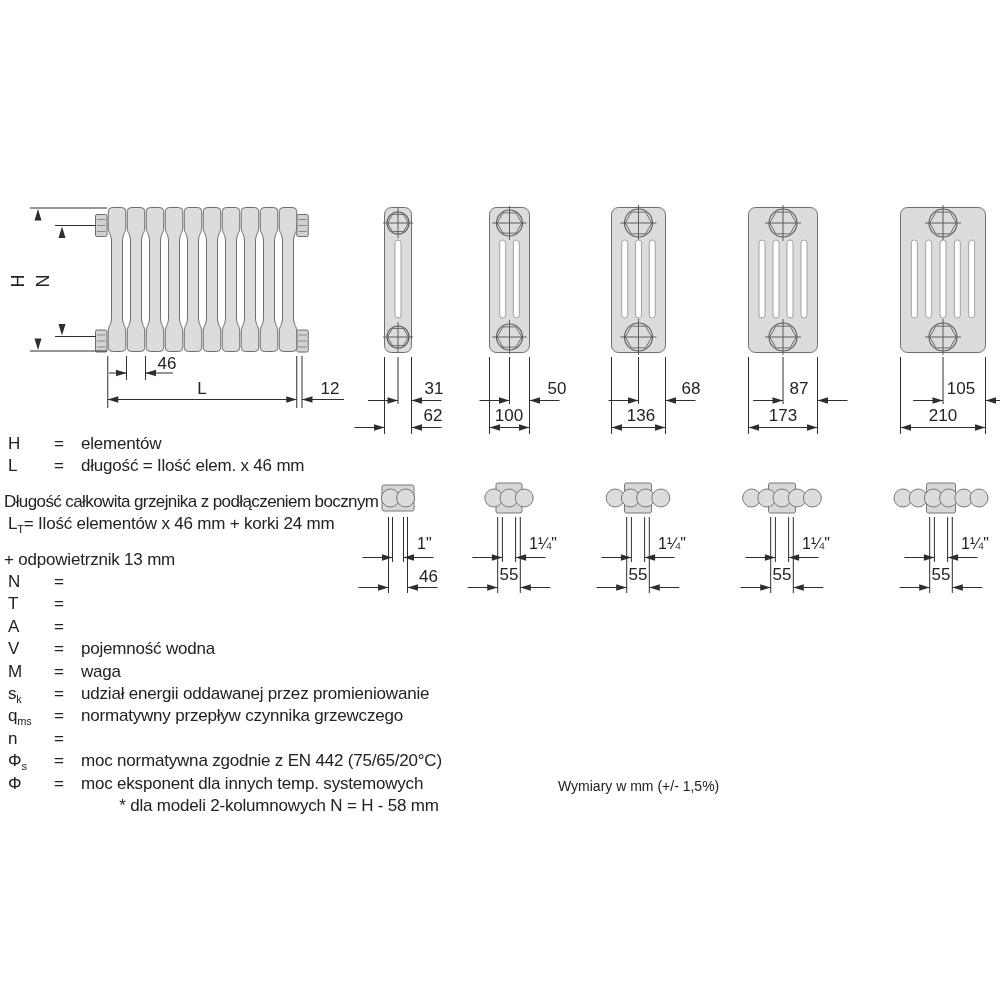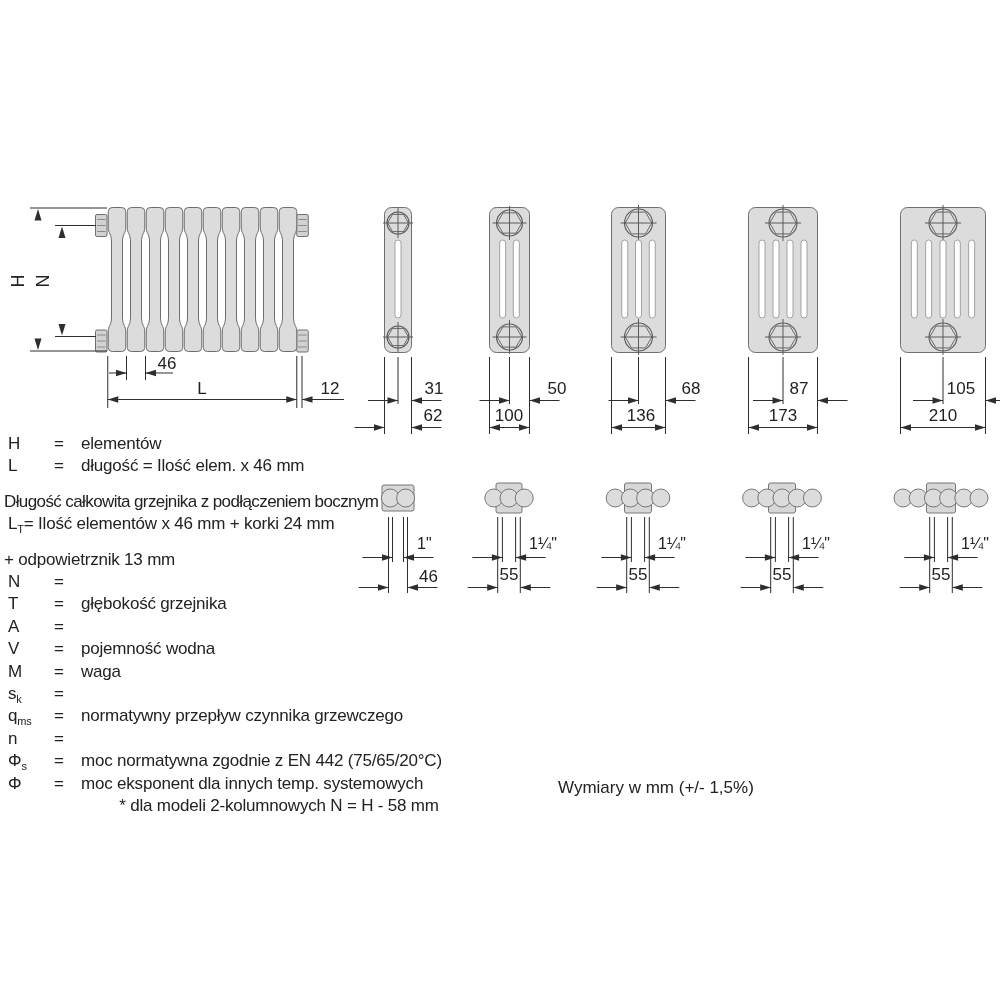--- a/index.html
+++ b/index.html
@@ -15,21 +15,21 @@
   .legend{position:absolute;left:8px;top:433px;width:470px;font-size:17px;
           letter-spacing:-0.2px;line-height:22.4px;}
   .lrow{display:flex;white-space:nowrap;}
   .lrow .sym{width:46px;flex:none;}
   .lrow .eq{width:27px;flex:none;}
   .lrow .desc{flex:1;}
   .lrow.full{margin-left:-4px;margin-top:13px;}
   .lrow.full.tight{letter-spacing:-0.6px;}
   .lrow.indent{padding-left:72px;justify-content:center;}
   sub{font-size:11px;line-height:0;}
-  .note{position:absolute;left:558px;top:778px;font-size:17px;}
+  .note{position:absolute;left:558px;top:778px;font-size:14px;}
 </style>
 </head>
 <body>
 
 <div class="page">
 
   <svg width="1000" height="1000" viewBox="0 0 1000 1000">
 
     <g>
       <g id="fv-shapes">
@@ -371,39 +371,39 @@
       <div class="lrow full">
         <span class="desc-full">+ odpowietrznik 13 mm</span>
       </div>
       <div class="lrow col">
         <span class="sym">N</span>
         <span class="eq">=</span>
       </div>
       <div class="lrow col">
         <span class="sym">T</span>
         <span class="eq">=</span>
-        <span class="desc">głębokość grzejnika</span>
       </div>
       <div class="lrow col">
         <span class="sym">A</span>
         <span class="eq">=</span>
       </div>
       <div class="lrow col">
         <span class="sym">V</span>
         <span class="eq">=</span>
         <span class="desc">pojemność wodna</span>
       </div>
       <div class="lrow col">
         <span class="sym">M</span>
         <span class="eq">=</span>
         <span class="desc">waga</span>
       </div>
       <div class="lrow col">
         <span class="sym">s<sub>k</sub></span>
         <span class="eq">=</span>
+        <span class="desc">udział energii oddawanej przez promieniowanie</span>
       </div>
       <div class="lrow col">
         <span class="sym">q<sub>ms</sub></span>
         <span class="eq">=</span>
         <span class="desc">normatywny przepływ czynnika grzewczego</span>
       </div>
       <div class="lrow col">
         <span class="sym">n</span>
         <span class="eq">=</span>
       </div>

